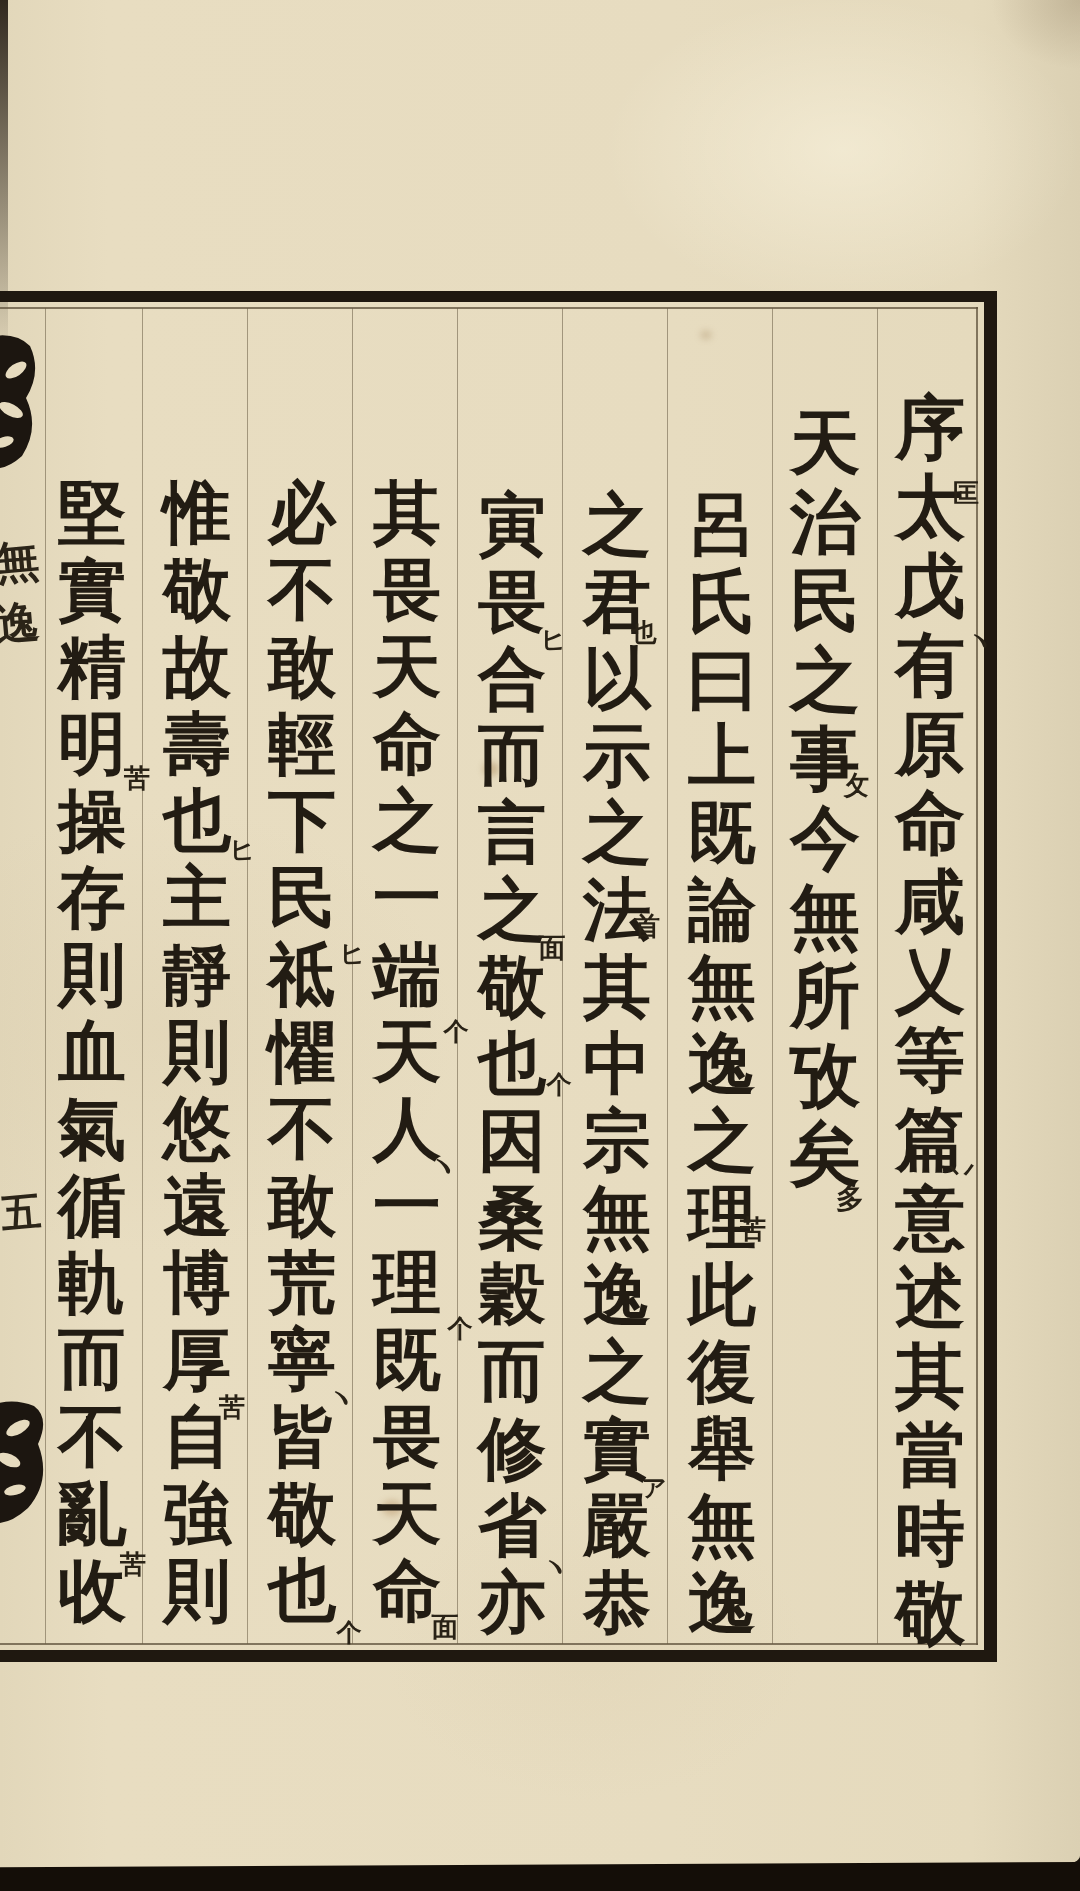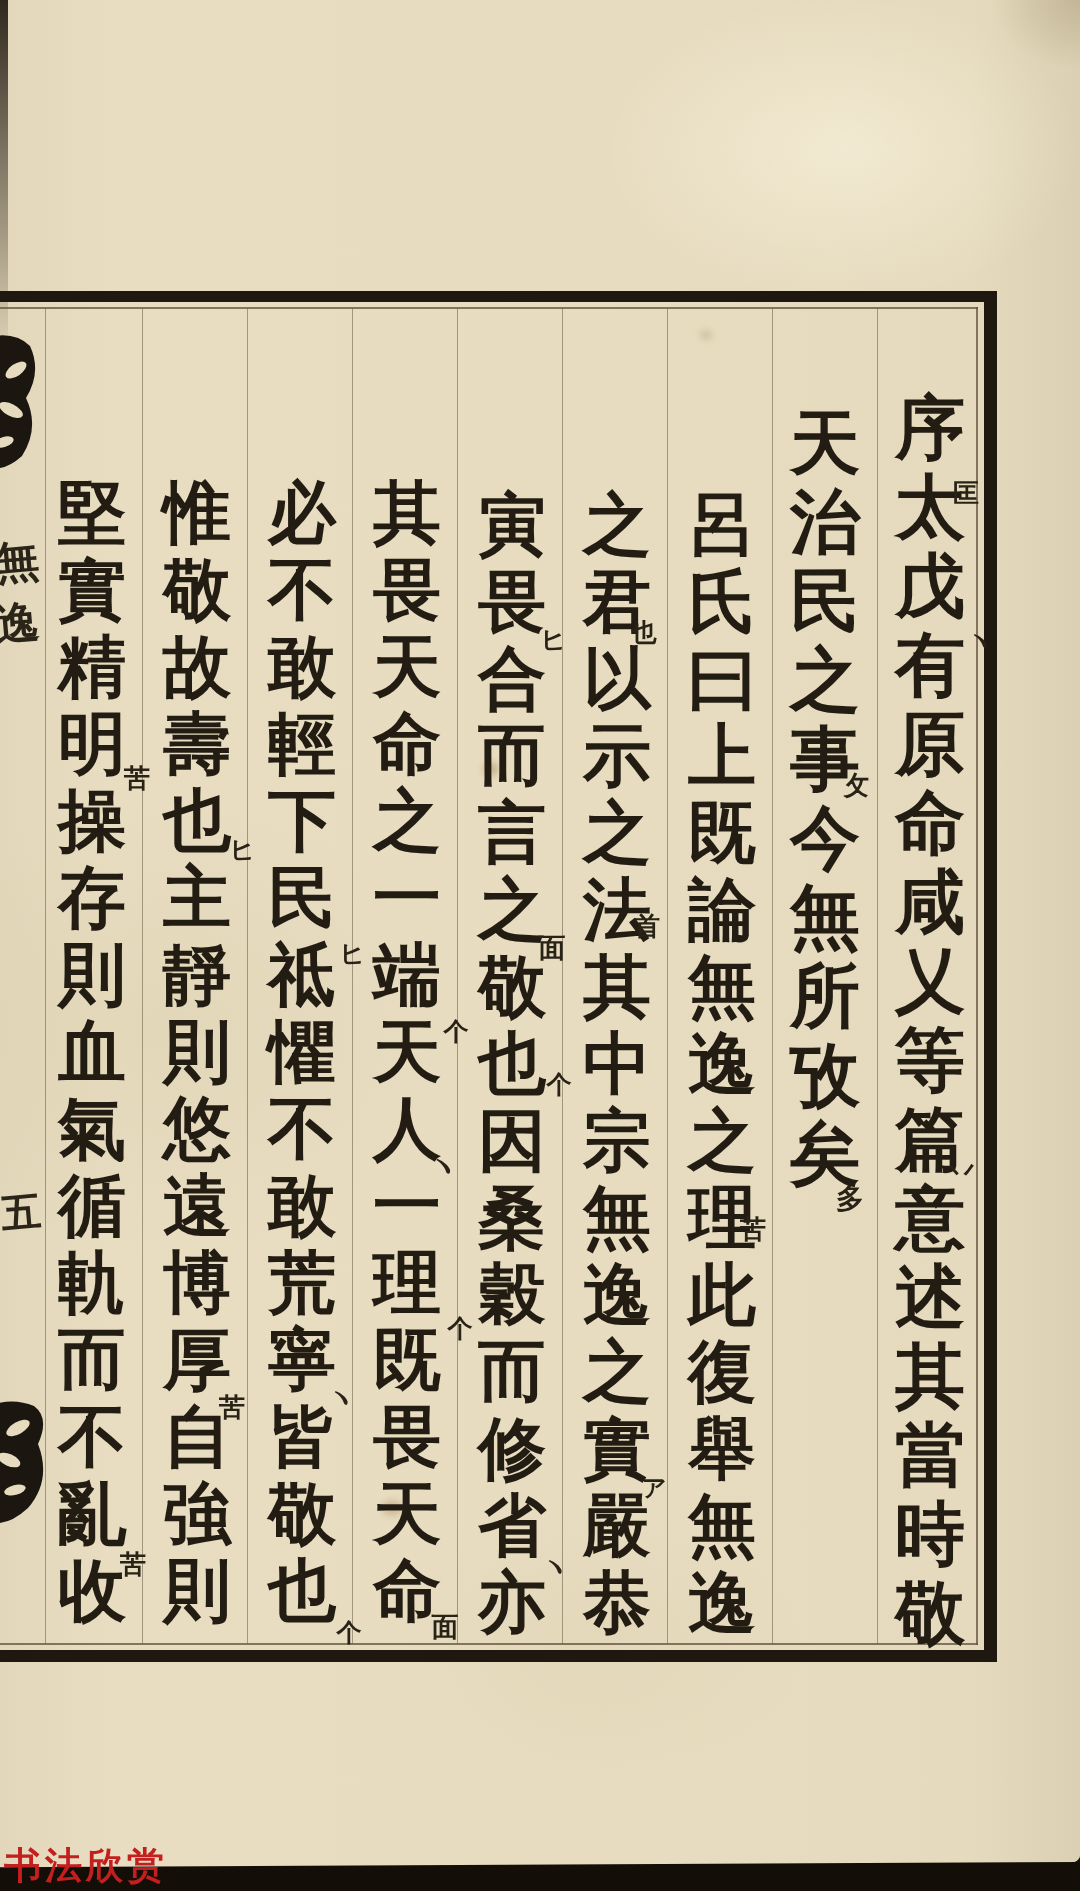--- a/index.html
+++ b/index.html
@@ -259,14 +259,13 @@
   </div>
 <div id="margin-layer">
     <span class="margin-glyph" style="left: -5px; top: 540px; font-size: 44px;">無</span>
     <span class="margin-glyph" style="left: -5px; top: 601px; font-size: 44px;">逸</span>
     <span class="margin-glyph" style="left: 1px; top: 1192px; font-size: 40px;">五</span>
   </div>
 
 <div id="edge-bottom"></div>
 
 <div id="watermark">
-  <span class="wm-cn" style="color:#c41f1f;">书法欣赏</span>
 </div>
 
 </body></html>

